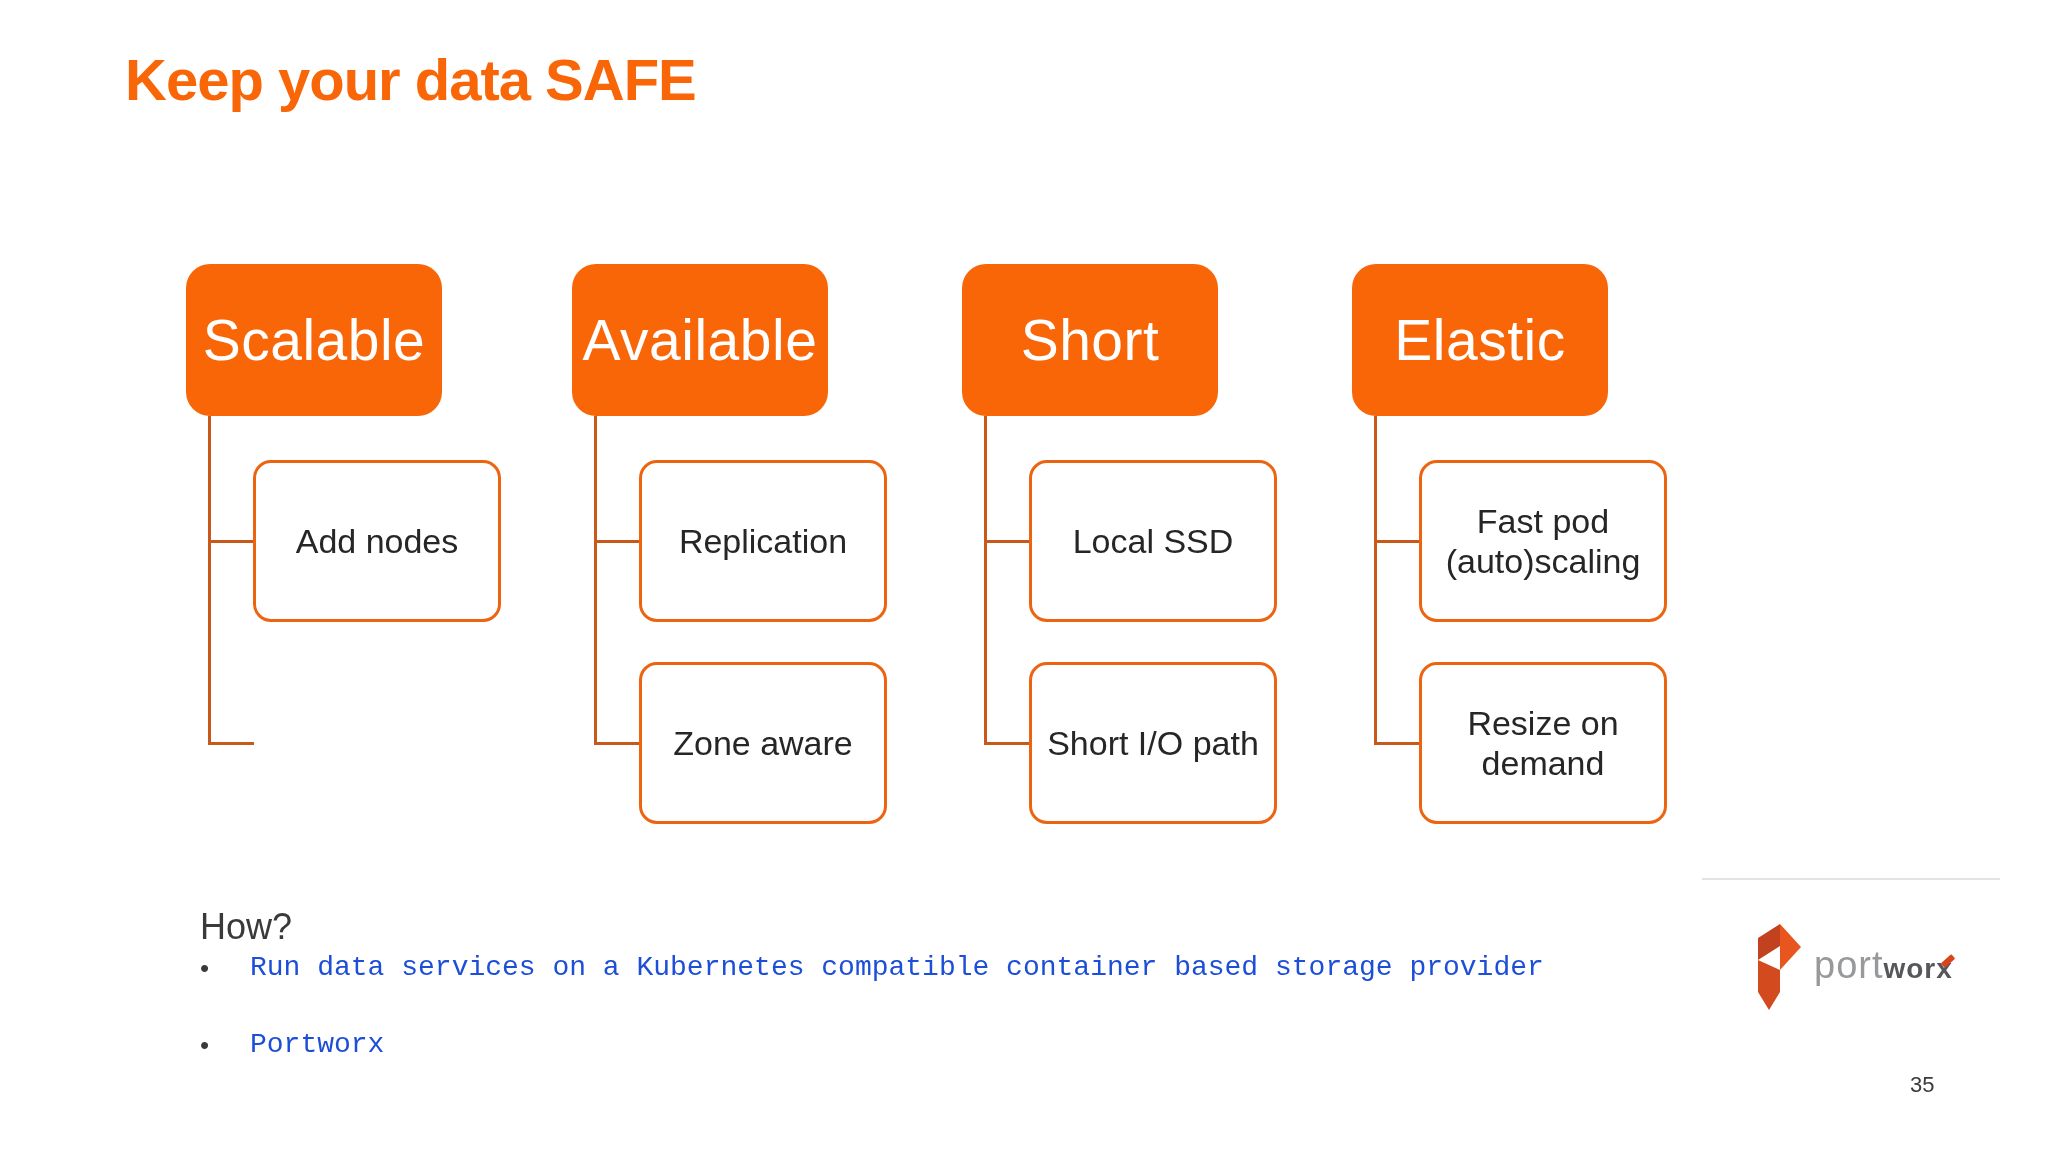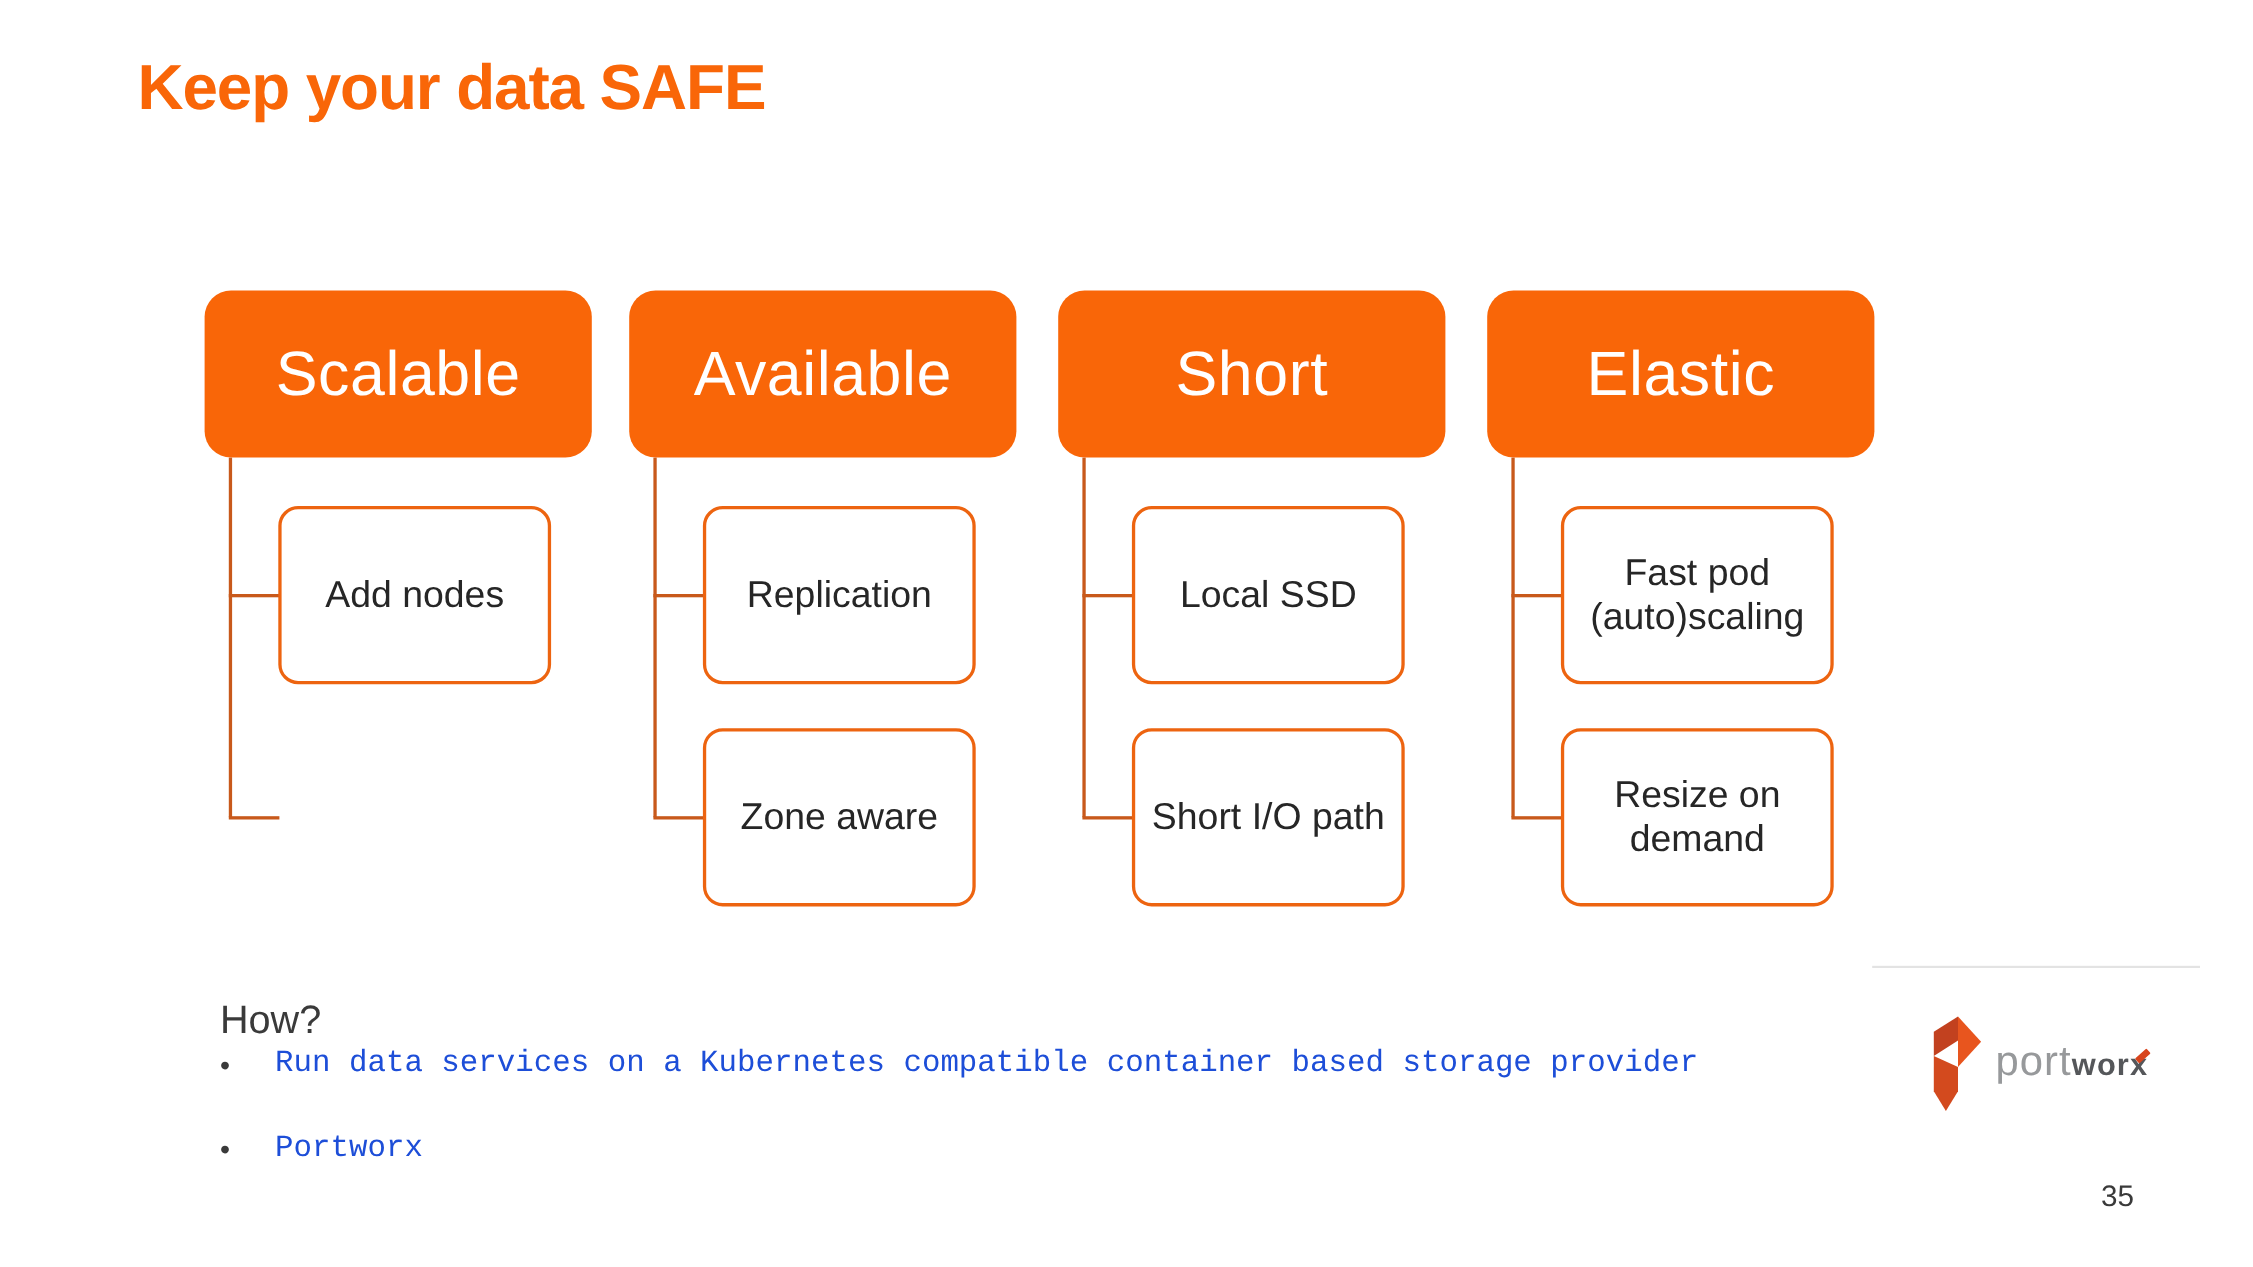--- a/index.html
+++ b/index.html
@@ -8,21 +8,21 @@
     font-family:"Liberation Sans",sans-serif;overflow:hidden;
   }
   .slide-title{
     position:absolute;left:113px;top:34px;margin:12px;
     font-size:58px;font-weight:bold;color:#F96608;letter-spacing:-1px;
   }
   
   .col{position:absolute;top:264px;width:308px;height:575px;}
   .col-1{left:186px}.col-2{left:572px}.col-3{left:962px}.col-4{left:1352px}
   .cat-box{
-    position:absolute;left:0;top:0;width:352px;height:152px;
+    position:absolute;left:0;top:0;width:256px;height:152px;
     background:#F96608;border-radius:24px;
     display:flex;align-items:center;justify-content:center;
   }
   .cat-label{color:#ffffff;font-size:57px;font-weight:400;letter-spacing:0.5px;}
   .trunk{position:absolute;left:22px;top:152px;width:3px;height:327px;background:#C8591B;}
   .stub{position:absolute;left:22px;width:46px;height:3px;background:#C8591B;}
   .stub-1{top:276px}.stub-2{top:478px}
   .feat{
     position:absolute;left:67px;width:248px;height:162px;box-sizing:border-box;
     background:#ffffff;border:3px solid #ED6410;border-radius:18px;
@@ -42,21 +42,21 @@
   .logo{position:absolute;left:1754px;top:916px;width:246px;height:100px;}
   .logo-glyph{position:absolute;left:0;top:2px;width:50px;height:96px;}
   .logo-text{position:absolute;left:60px;top:28px;white-space:nowrap;}
   .logo-port{font-size:38px;font-weight:400;color:#97999B;letter-spacing:1px;}
   .logo-worx{font-size:28px;font-weight:700;color:#55575A;letter-spacing:1px;}
   .logo-x{position:relative;display:inline-block;}
   .logo-x .x-accent{
     position:absolute;right:-2px;top:5px;width:14px;height:6px;
     background:#D8441C;transform:rotate(-42deg);border-radius:1px;
   }
-  .page-number{position:absolute;left:1910px;top:1072px;font-size:27px;color:#3a3a3a;}
+  .page-number{position:absolute;left:1910px;top:1072px;font-size:22px;color:#3a3a3a;}
 </style>
 </head>
 <body>
 
 <div class="slide">
 
   <h1 class="slide-title">Keep your data SAFE</h1>
 
   <div class="col col-1">
     <div class="cat-box">

